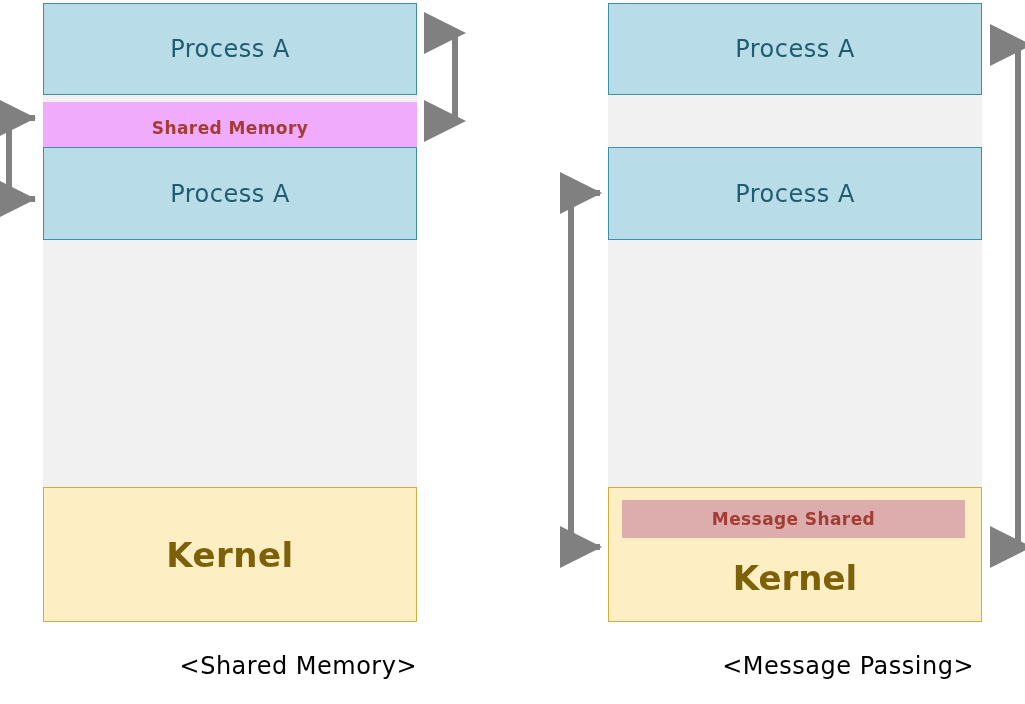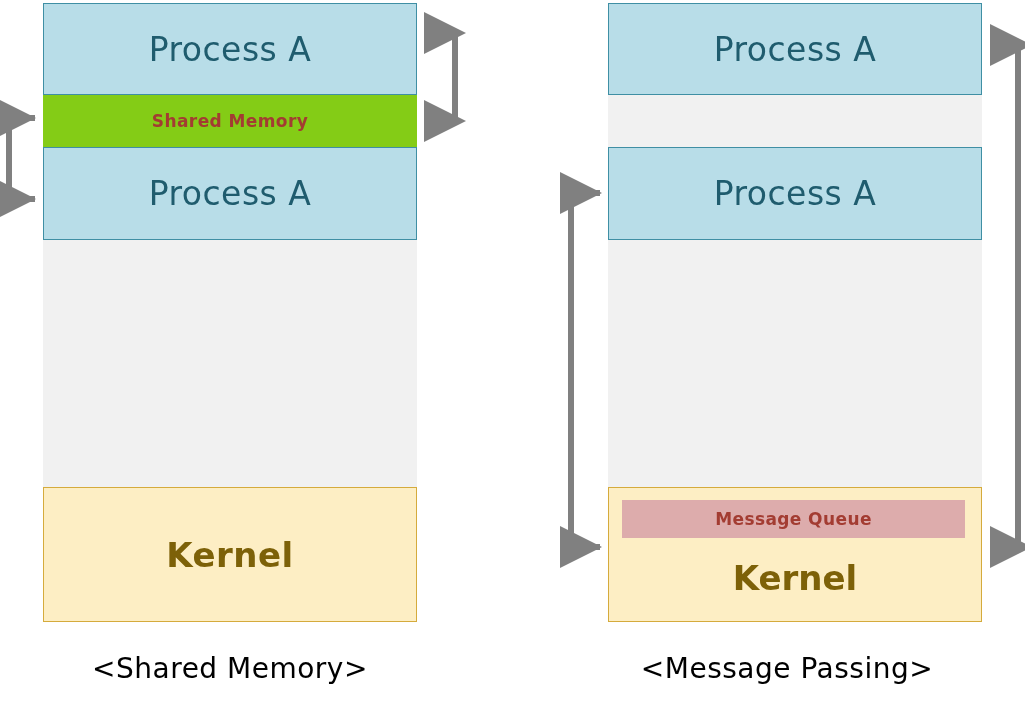--- a/index.html
+++ b/index.html
@@ -38,31 +38,32 @@
     box-sizing: border-box;
     display: flex;
     align-items: center;
     justify-content: center;
   }
 
   .seg-process {
     background: #b8dde8;
     border: 1px solid #3f8fa4;
     color: #1f5c6e;
-    font-size: 33px;
+    font-size: 24px;
     font-weight: 400;
     letter-spacing: 0.5px;
   }
 
   .seg-shared {
-    background: #84cc16;
+    background: #f0abfc;
     color: #a33c32;
     font-size: 17px;
     font-weight: bold;
     letter-spacing: 0.4px;
+    margin-top: 7px;
   }
 
   .seg-gap {
     background: #f1f1f1;
   }
 
   .seg-kernel {
     background: #fdeec4;
     border: 1px solid #d5ab3c;
     color: #7d6108;
@@ -88,23 +89,23 @@
     font-size: 17px;
     font-weight: bold;
     display: flex;
     align-items: center;
     justify-content: center;
     letter-spacing: 0.4px;
   }
 
   .caption {
     position: absolute;
-    text-align: center;
+    text-align: right;
     color: #000000;
-    font-size: 28px;
+    font-size: 24px;
     font-weight: 400;
     letter-spacing: 0.5px;
     white-space: nowrap;
   }
 
   svg.arrows {
     position: absolute;
     left: 0;
     top: 0;
     width: 1025px;
@@ -154,21 +155,21 @@
 
     <div class="seg seg-process" style="left:608px; top:147px; width:374px; height:93px;">
       <span>Process A</span>
     </div>
 
     <div class="seg seg-gap" style="left:608px; top:240px; width:374px; height:247px;"></div>
 
     <div class="seg seg-kernel" style="left:608px; top:487px; width:374px; height:135px;"></div>
 
     <div class="mq-bar" style="left:622px; top:500px; width:343px; height:38px;">
-      <span>Message Queue</span>
+      <span>Message Shared</span>
     </div>
 
     <div class="kernel-label" style="left:608px; top:558px; width:374px;">Kernel</div>
 
     <div class="caption" style="left:600px; top:652px; width:374px;">&lt;Message Passing&gt;</div>
   </div>
 
   <svg class="arrows" viewBox="0 0 1025 704">
     <defs>
       <marker id="headL" markerWidth="7" markerHeight="7" refX="6.0" refY="3.5" orient="auto" markerUnits="strokeWidth">

